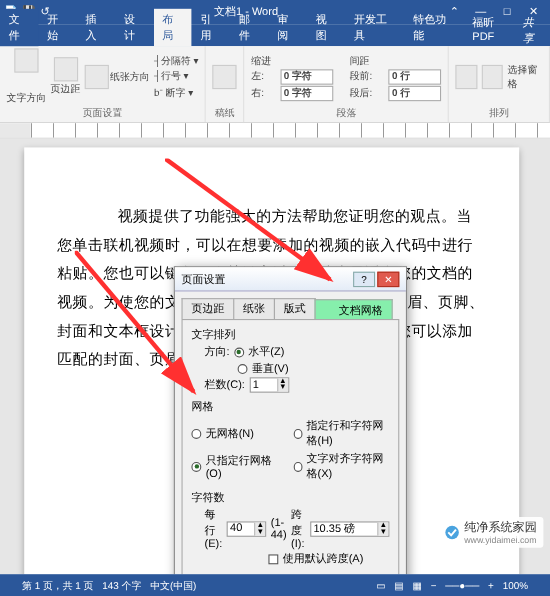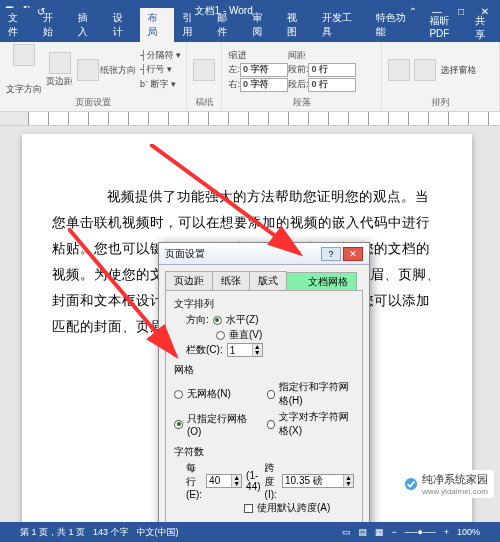--- a/index.html
+++ b/index.html
@@ -8,29 +8,29 @@
 .titlebar { background: #2b579a; height: 22px; display: flex; align-items: center; color: #fff; font-size: 10px; padding: 0 4px; }
 .titlebar .left { display: flex; gap: 4px; align-items: center; }
 .titlebar .center { flex: 1; text-align: center; }
 .titlebar .right { display: flex; gap: 2px; }
 .titlebar .winbtn { width: 22px; height: 18px; display: flex; align-items: center; justify-content: center; font-size: 10px; }
 
 .ribbon-tabs { background: #2b579a; height: 20px; display: flex; align-items: flex-end; color: #fff; font-size: 10px; }
 .ribbon-tabs .tab { padding: 3px 8px; }
 .ribbon-tabs .tab.active { background: #f3f3f3; color: #2b579a; }
 .ribbon-tabs .file { background: #2b579a; }
-.ribbon-tabs .share { margin-left: auto; padding-right: 6px; }
+.ribbon-tabs .share { margin-left: auto; padding-right: 6px; font-style: italic; }
 
 .ribbon-body { background: #f3f3f3; height: 70px; border-bottom: 1px solid #d4d4d4; display: flex; font-size: 9px; color: #444; }
 .ribbon-group { border-right: 1px solid #e0e0e0; padding: 2px 6px; display: flex; flex-direction: column; justify-content: space-between; }
 .ribbon-group .label { text-align: center; font-size: 9px; color: #666; }
 .ribbon-group .content { display: flex; gap: 4px; align-items: center; flex: 1; }
 .ribbon-icon { width: 22px; height: 22px; background: #e8e8e8; border: 1px solid #ccc; }
 .spinbox { width: 48px; height: 14px; border: 1px solid #aaa; background: #fff; font-size: 9px; display: inline-flex; align-items: center; padding: 0 2px; font-weight: bold; }
-.indent-grid { display: grid; grid-template-columns: auto auto auto auto; gap: 1px 0; font-size: 9px; align-items: center; }
+.indent-grid { display: grid; grid-template-columns: auto auto auto auto; gap: 1px 15px; font-size: 9px; align-items: center; }
 
 .ruler { height: 14px; background: #fff; border-bottom: 1px solid #ccc; display: flex; }
 .ruler .gutter { width: 28px; background: #e8e8e8; }
 .ruler .scale { flex: 1; background: repeating-linear-gradient(90deg, #999 0 1px, #fff 1px 20px); }
 
 .workspace { background: #e6e6e6; height: 396px; position: relative; overflow: hidden; }
 .page { position: absolute; left: 22px; top: 8px; width: 450px; height: 500px; background: #fff; box-shadow: 0 2px 6px rgba(0,0,0,.3); padding: 50px 30px; }
 .body-text { font-size: 13.5px; line-height: 26px; color: #000; text-indent: 2em; letter-spacing: 0.5px; }
 
 .dialog { position: absolute; left: 158px; top: 116px; width: 212px; height: 385px; background: #f0f0f0; border: 1px solid #888; box-shadow: 2px 2px 10px rgba(0,0,0,.4); font-size: 10px; }

